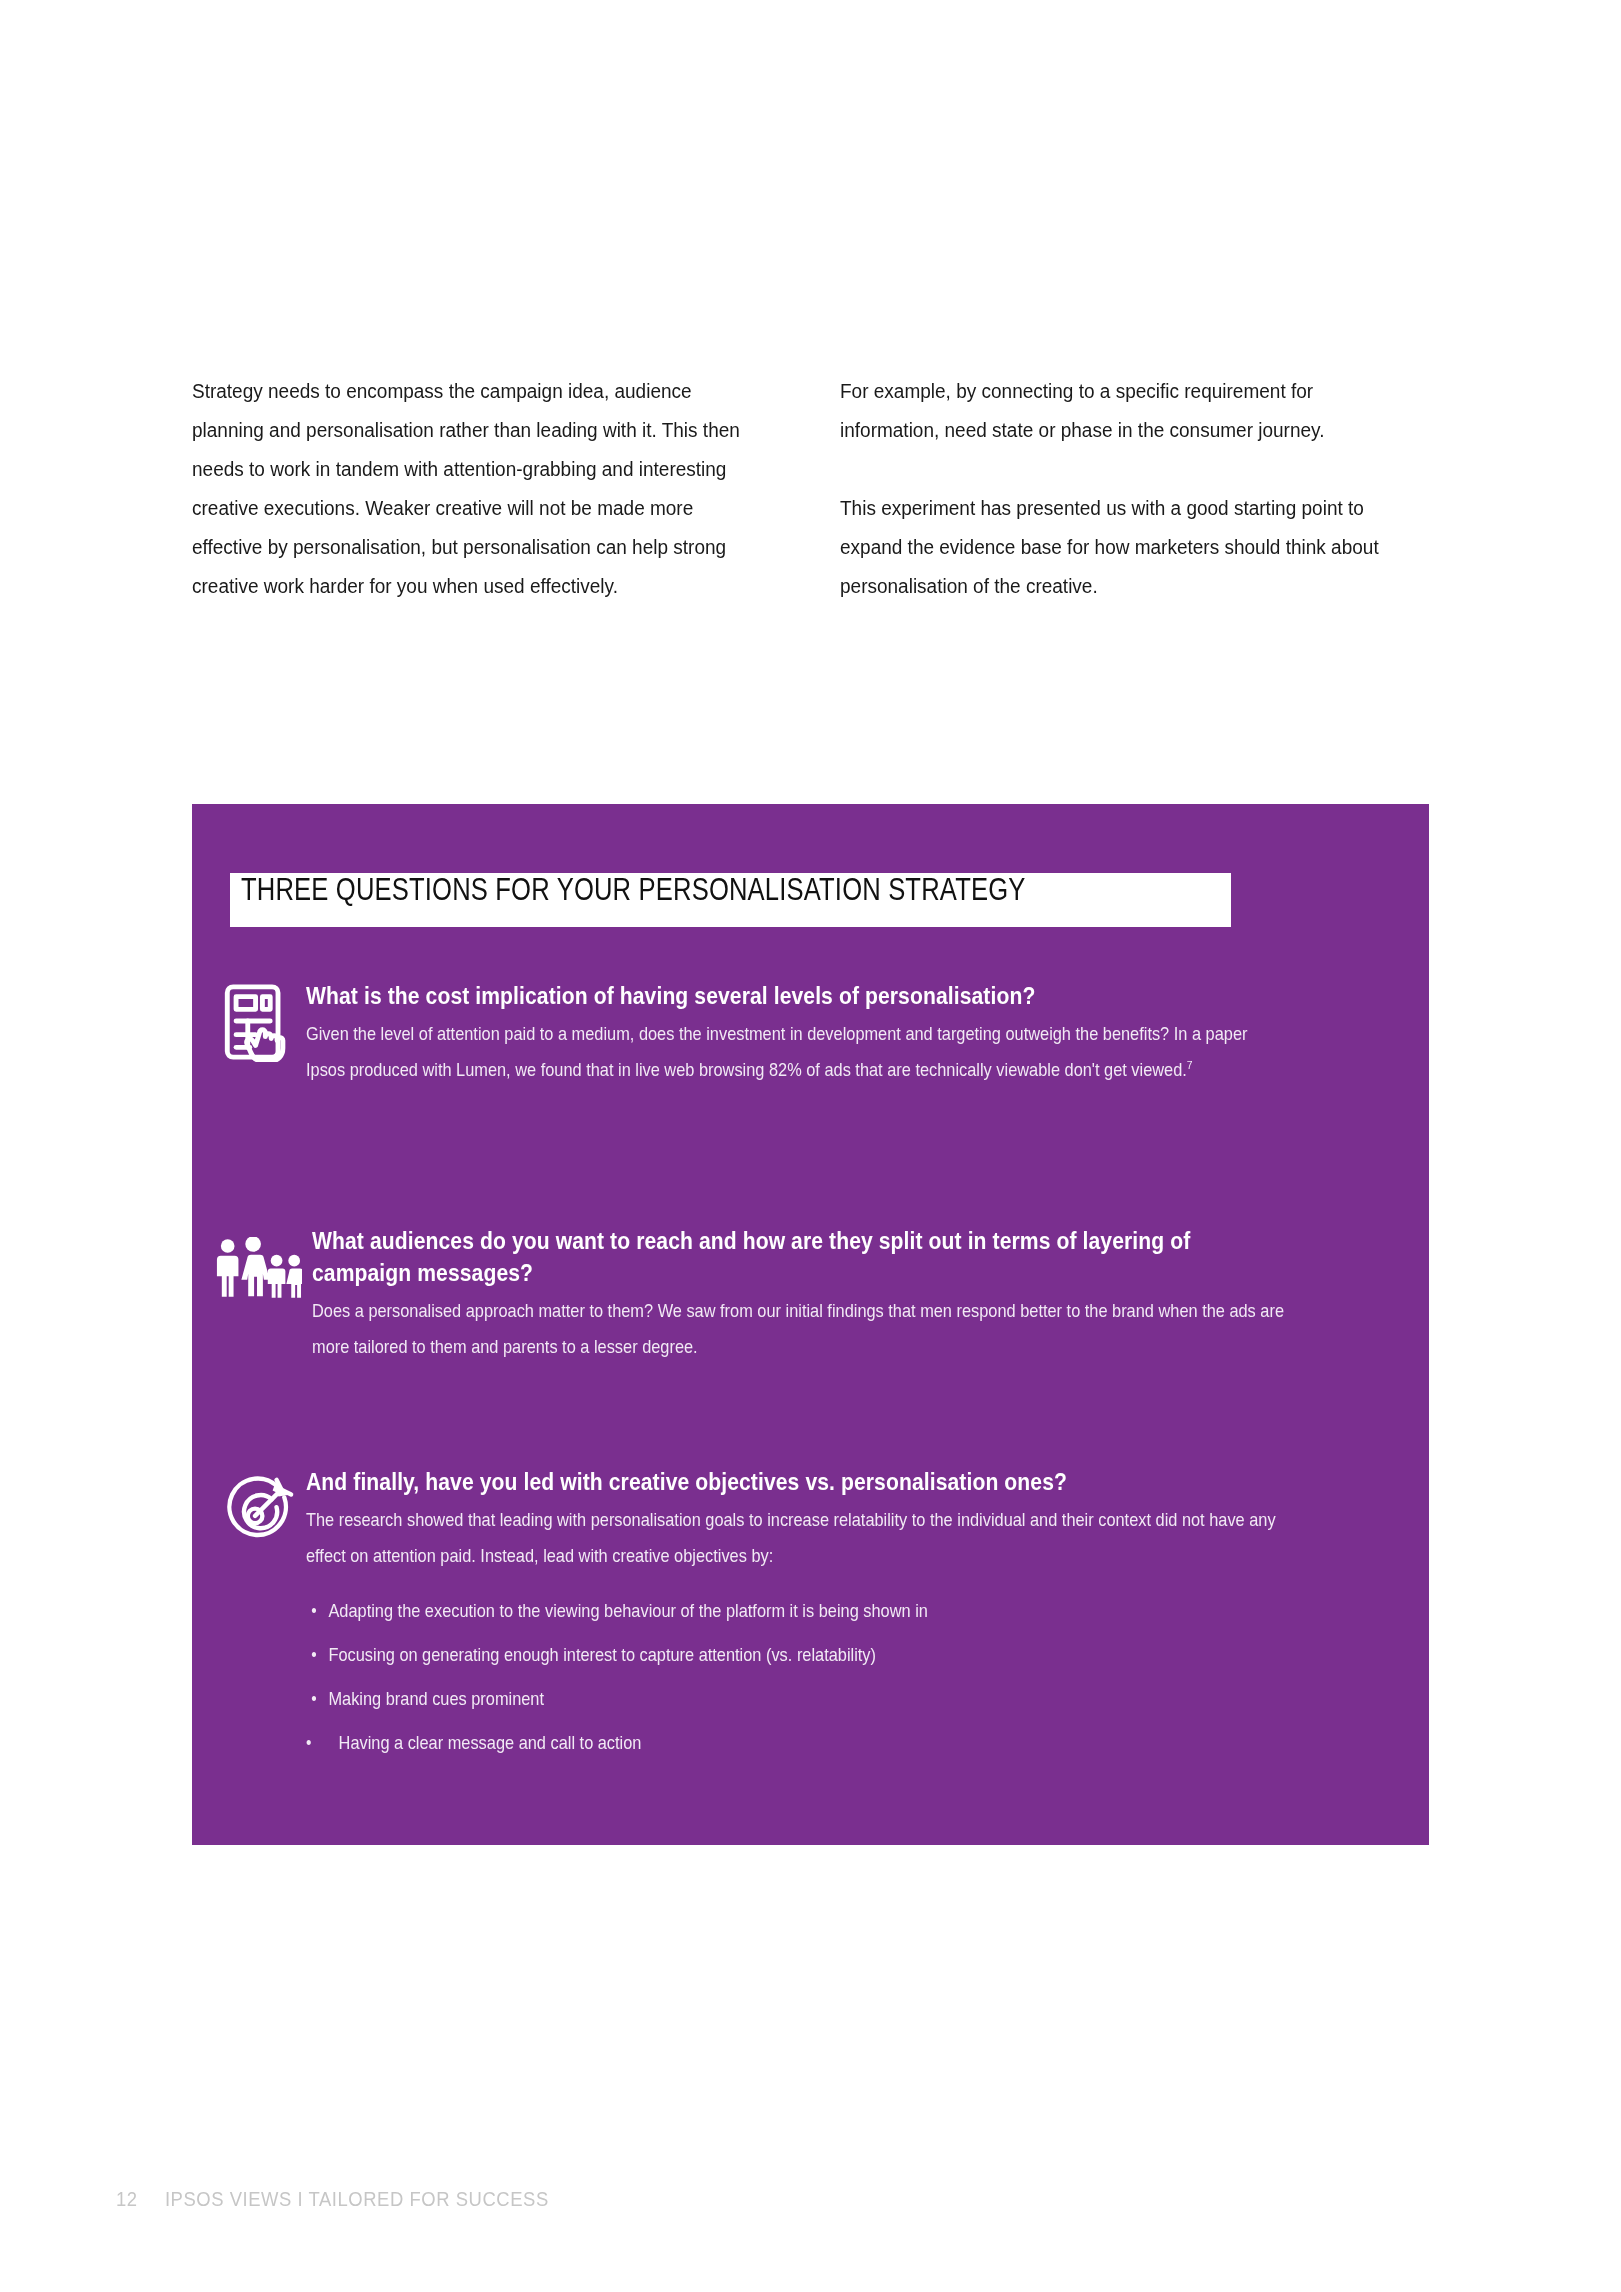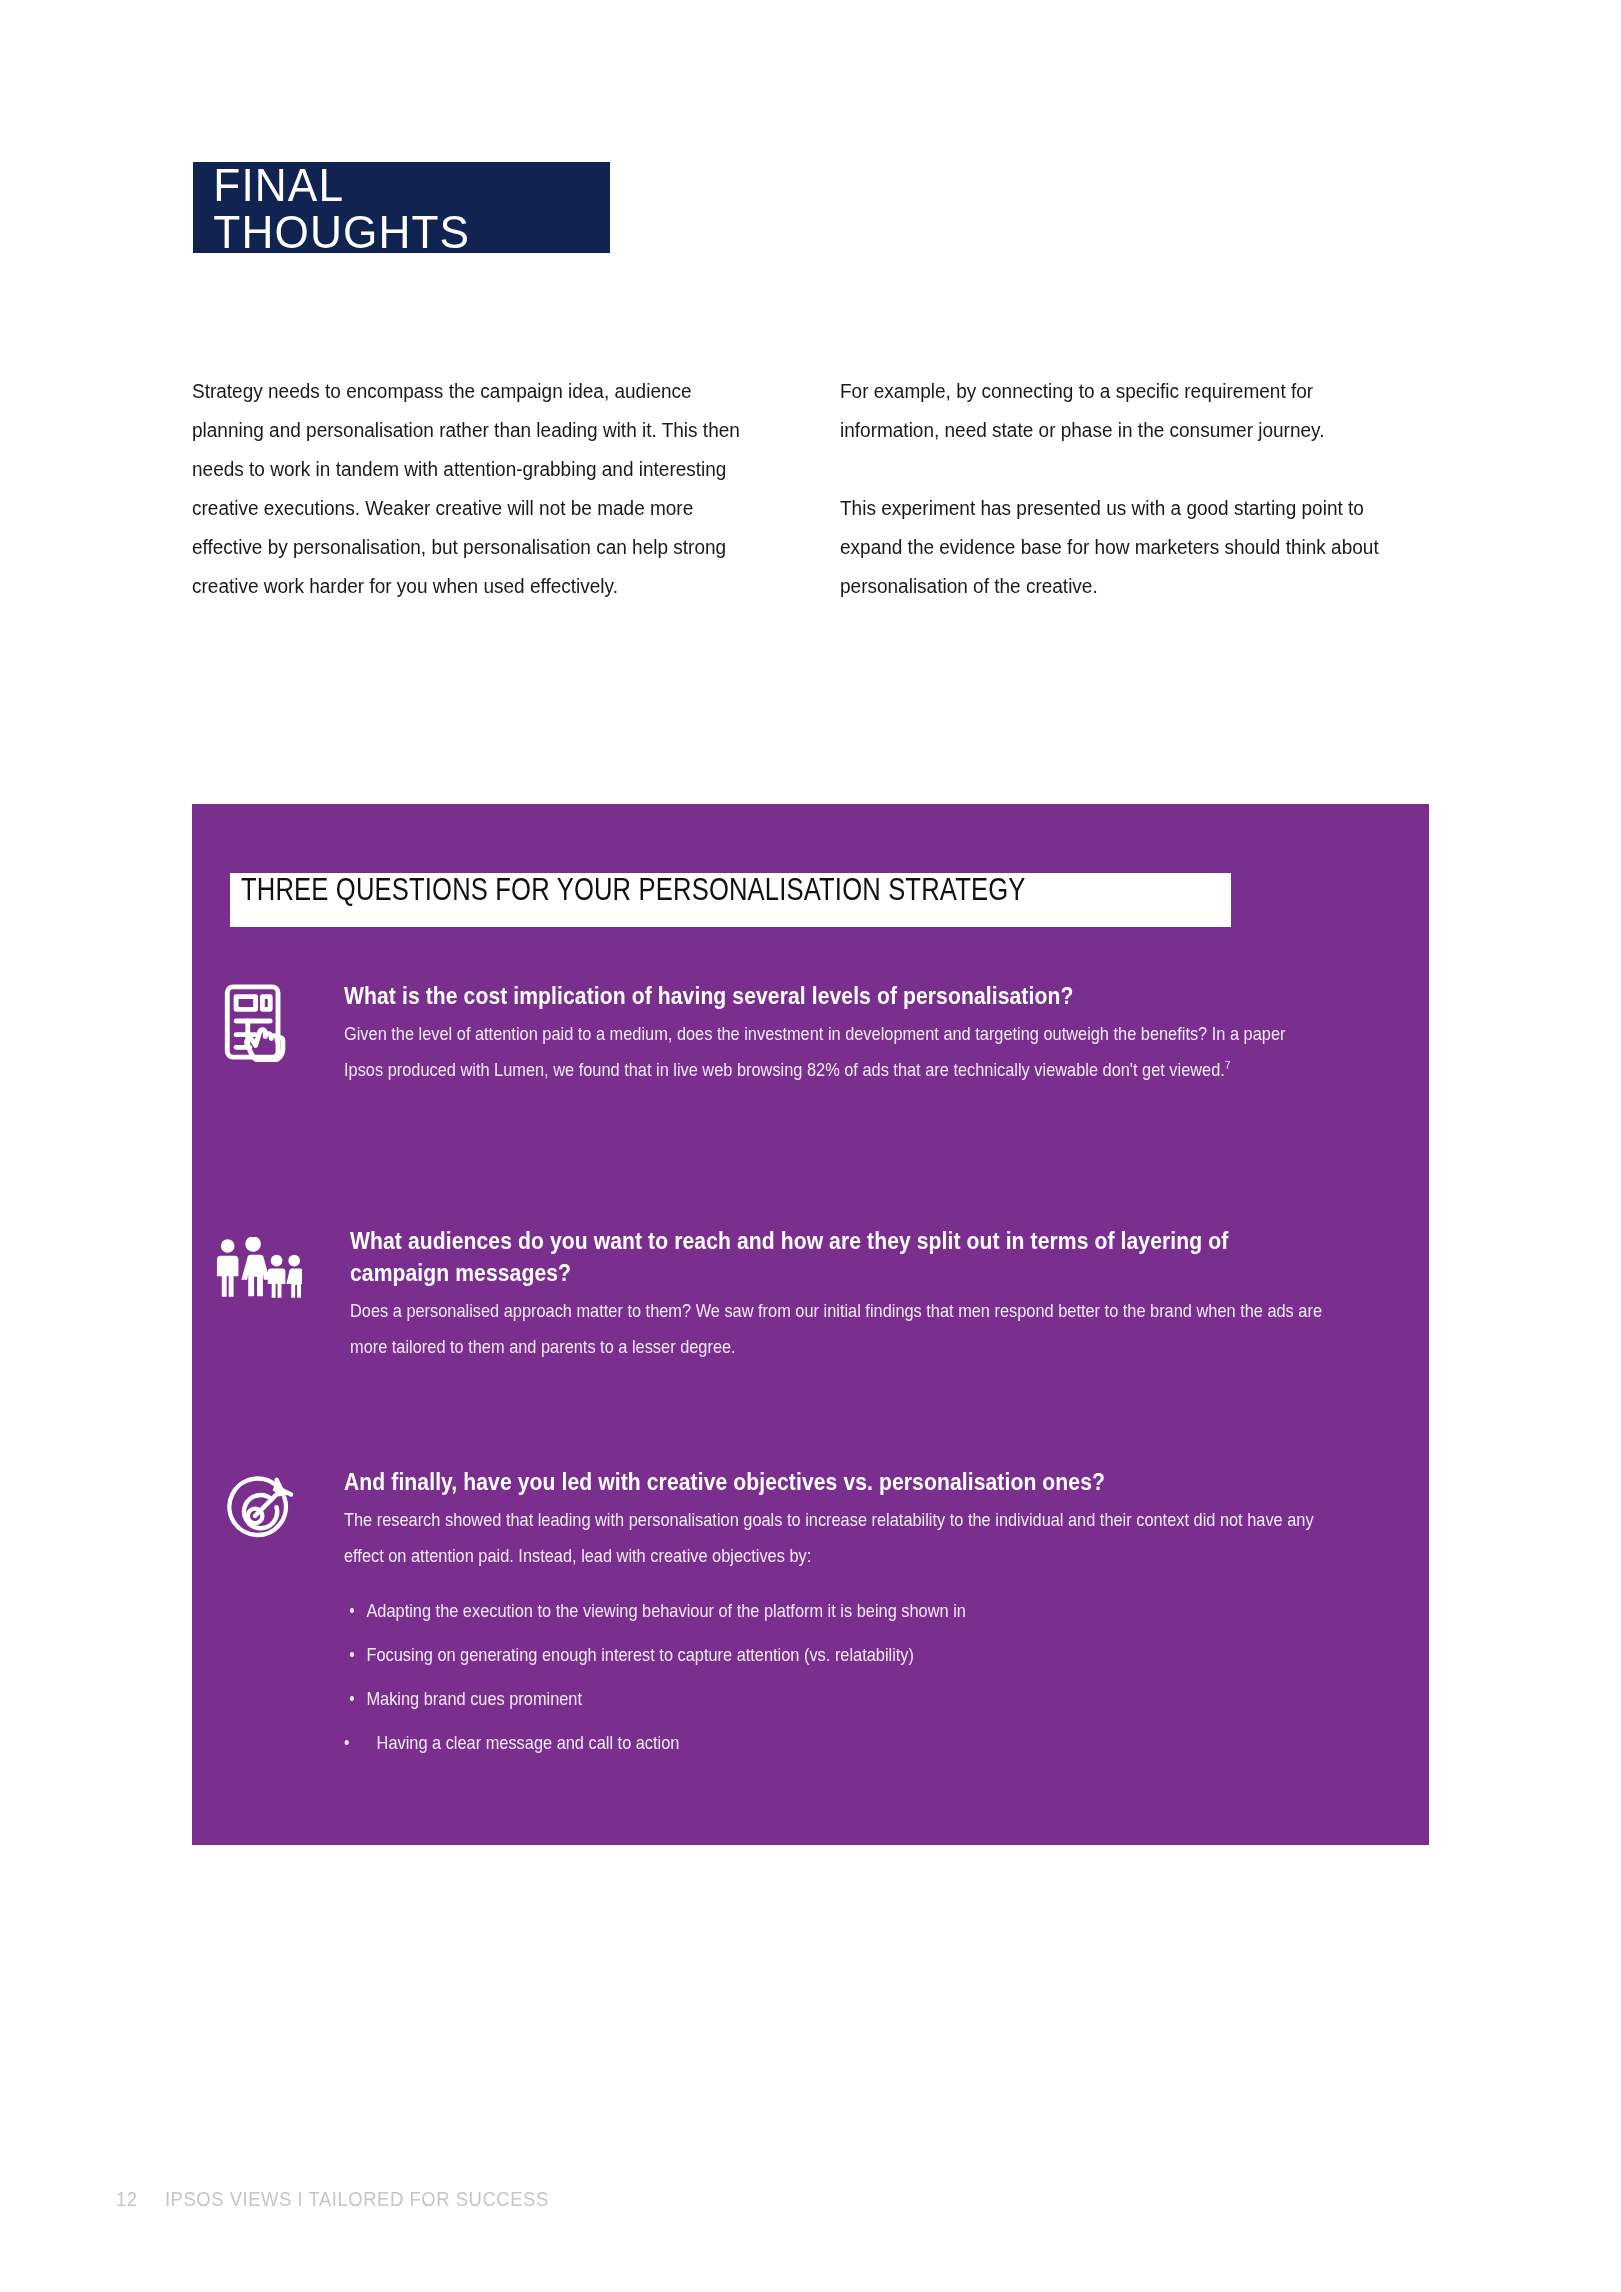--- a/index.html
+++ b/index.html
@@ -99,21 +99,20 @@
     left: 14.7px;
     width: 103px;
     display: flex;
     align-items: flex-start;
     justify-content: center;
   }
   .q-body {
     position: absolute;
     left: 114px;
     width: 1108px;
-    margin-left: 38px;
   }
   .q-title {
     color: #ffffff;
     font-size: 24px;
     font-weight: 700;
     line-height: 32px;
     margin: 0 0 3.9px 0;
     transform: scaleX(0.88);
     transform-origin: left top;
     letter-spacing: 0.1px;
@@ -176,23 +175,20 @@
   }
   #footer-page-number { margin-right: 29px; }
 
   svg { display: block; }
 </style>
 </head>
 <body>
 
 <div class="page">
 
-  <div id="section-title-band">
-    <div id="section-title-text">FINAL THOUGHTS</div>
-  </div>
 
   <div class="intro-col" id="intro-col-left">
     <p>Strategy needs to encompass the campaign idea, audience planning and personalisation rather than leading with it. This then needs to work in tandem with attention-grabbing and interesting creative executions. Weaker creative will not be made more effective by personalisation, but personalisation can help strong creative work harder for you when used effectively.</p>
   </div>
 
   <div class="intro-col" id="intro-col-right">
     <p>For example, by connecting to a specific requirement for information, need state or phase in the consumer journey.</p>
     <p>This experiment has presented us with a good starting point to expand the evidence base for how marketers should think about personalisation of the creative.</p>
   </div>
 

